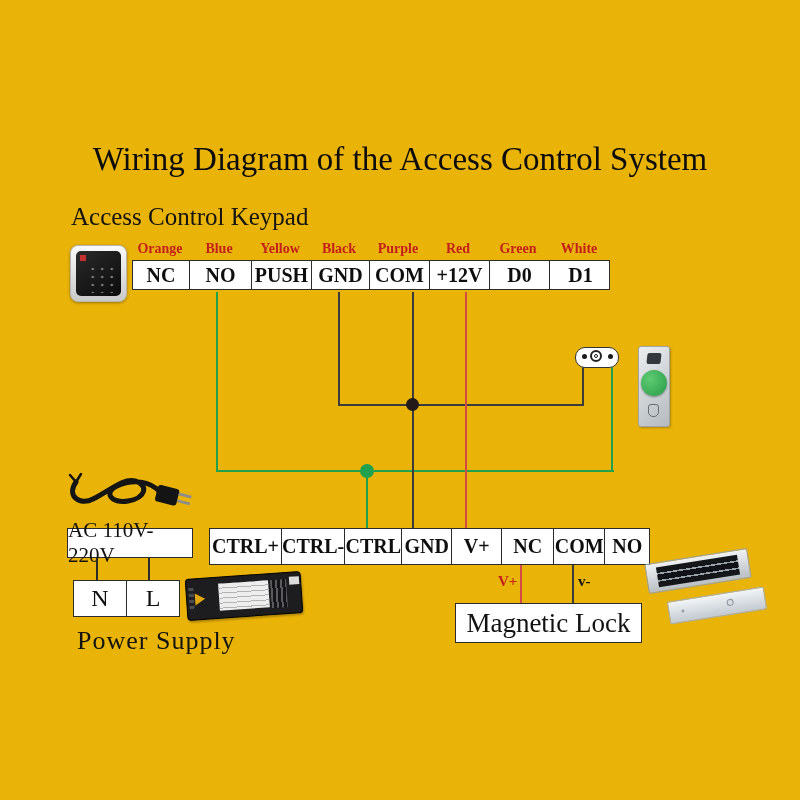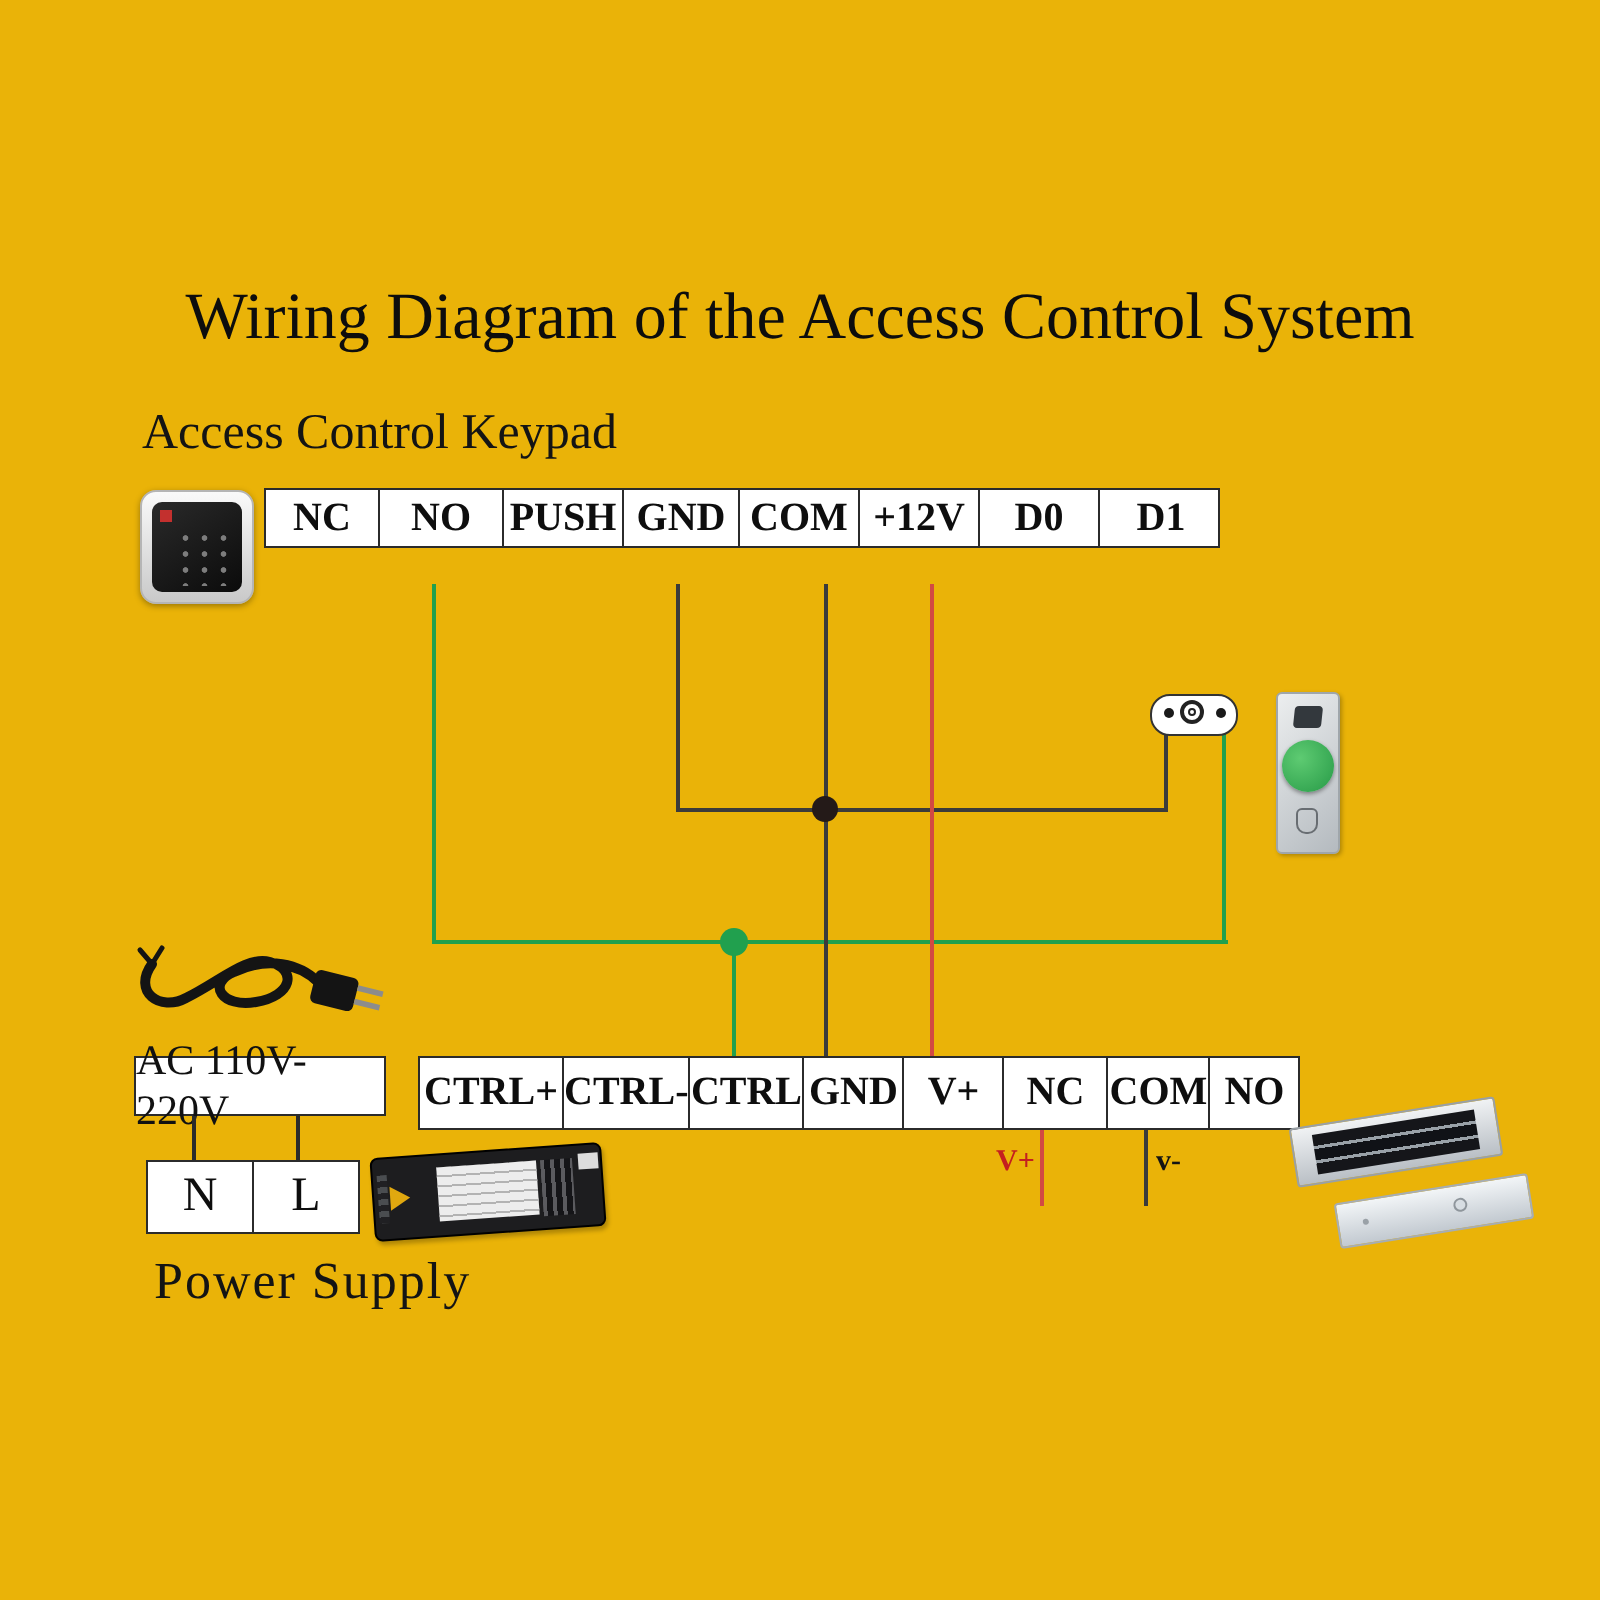--- a/index.html
+++ b/index.html
@@ -87,20 +87,30 @@
   <div class="abs subtitle">Access Control Keypad</div>
 
   <div class="abs keypad">
     <div class="keypad-face">
       <div class="keypad-led"></div>
       <div class="keypad-keys"></div>
     </div>
   </div>
 
   <div class="abs" style="left:132px;top:241px;width:478px;">
+    <div class="clabels">
+      <div class="clabel" style="flex:0 0 56px;">Orange</div>
+      <div class="clabel" style="flex:0 0 62px;">Blue</div>
+      <div class="clabel" style="flex:0 0 60px;">Yellow</div>
+      <div class="clabel" style="flex:0 0 58px;">Black</div>
+      <div class="clabel" style="flex:0 0 60px;">Purple</div>
+      <div class="clabel" style="flex:0 0 60px;">Red</div>
+      <div class="clabel" style="flex:0 0 60px;">Green</div>
+      <div class="clabel" style="flex:0 0 62px;">White</div>
+    </div>
     <div class="trow" style="height:30px;margin-top:3px;">
       <div class="tcell" style="flex:0 0 56px;">NC</div>
       <div class="tcell" style="flex:0 0 62px;">NO</div>
       <div class="tcell" style="flex:0 0 60px;">PUSH</div>
       <div class="tcell" style="flex:0 0 58px;">GND</div>
       <div class="tcell" style="flex:0 0 60px;">COM</div>
       <div class="tcell" style="flex:0 0 60px;">+12V</div>
       <div class="tcell" style="flex:0 0 60px;">D0</div>
       <div class="tcell" style="flex:0 0 62px;">D1</div>
     </div>
@@ -142,20 +152,23 @@
     <div class="tcell" style="flex:0 0 52px;">NC</div>
     <div class="tcell" style="flex:0 0 51px;">COM</div>
     <div class="tcell" style="flex:0 0 45px;">NO</div>
   </div>
 
   <div class="wire wred" style="left:520px;top:565px;width:2px;height:38px;"></div>
   <div class="wire wblack" style="left:572px;top:565px;width:2px;height:38px;"></div>
   <div class="polar" style="left:498px;top:573px;color:var(--label_red);">V+</div>
   <div class="polar" style="left:578px;top:573px;color:#141414;">v-</div>
 
+  <div class="obox" style="left:455px;top:603px;width:187px;height:40px;font-size:27px;">
+    <span>Magnetic Lock</span>
+  </div>
 
   <div class="abs maglock-bar">
     <div class="face"></div>
   </div>
   <div class="abs maglock-plate">
     <div class="hole"></div>
     <div class="pin"></div>
   </div>
 
   <svg class="abs" style="left:62px;top:470px;" width="135" height="60" viewBox="0 0 135 60">

